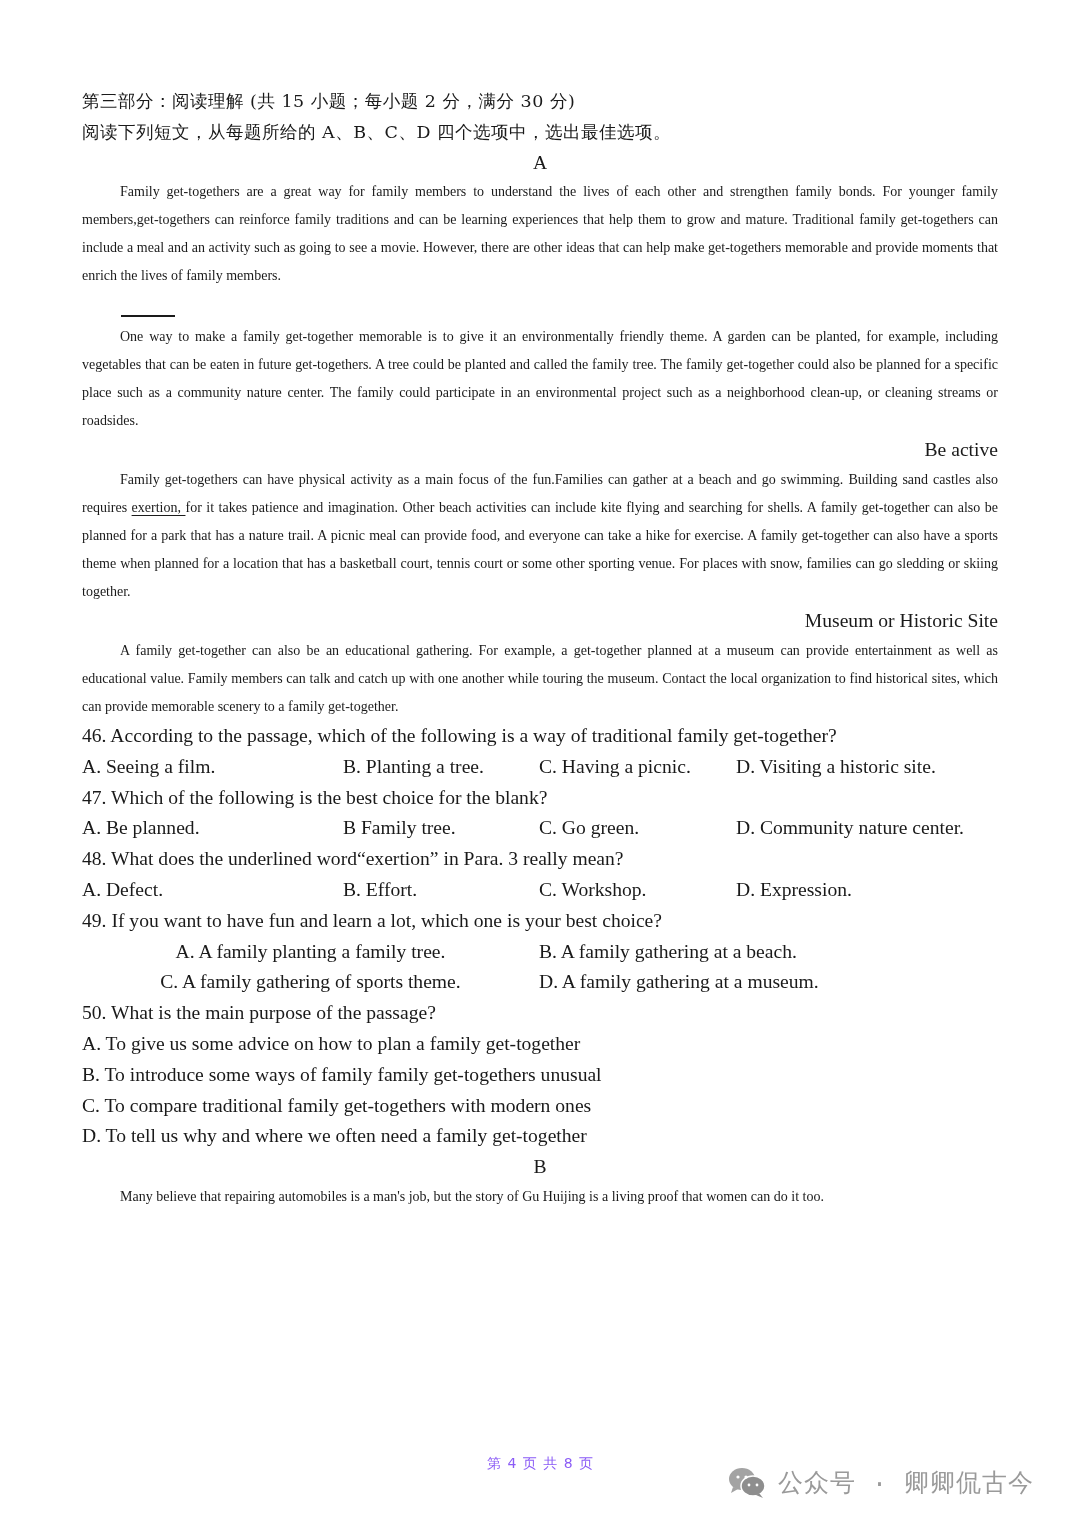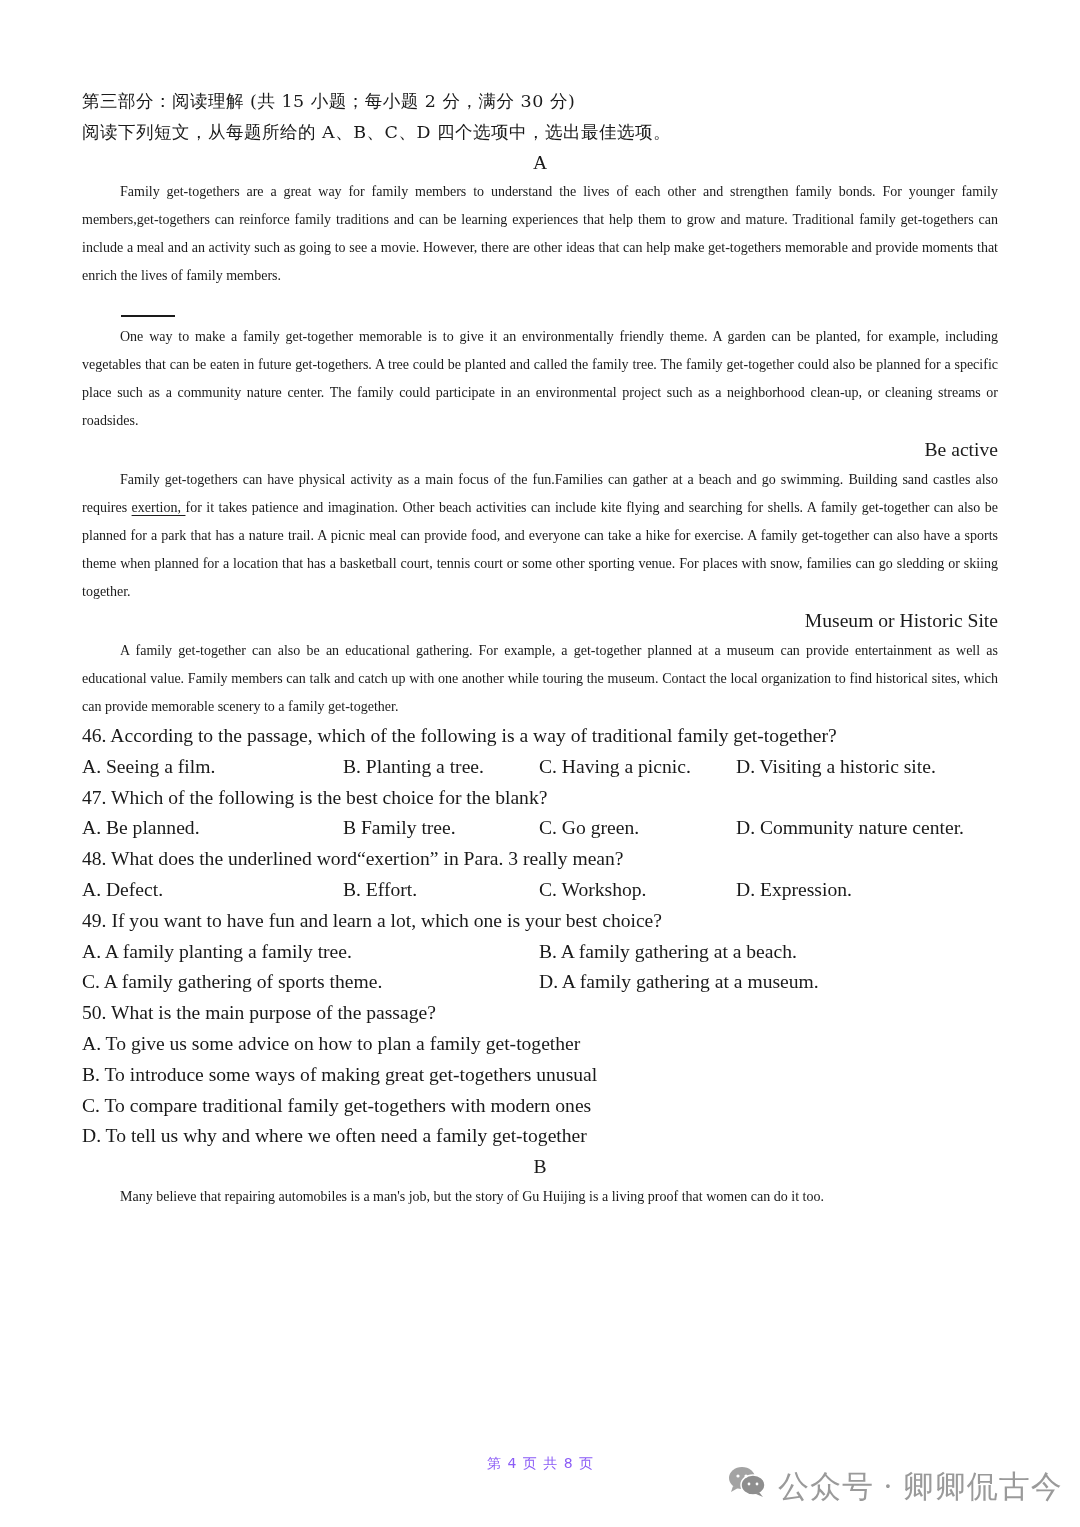--- a/index.html
+++ b/index.html
@@ -9,24 +9,24 @@
     .cn { font-family: "DejaVu Serif", serif; font-size: 17.5px; letter-spacing: 0.5px; }
     .center { text-align: center; }
     .para { font-size: 14px; line-height: 28px; text-align: justify; text-indent: 38px; }
     .heading { font-size: 19.6px; line-height: 30.8px; padding-left: 38px; text-align: right; }
     .blank { display: block; width: 54px; height: 1px; border-bottom: 2px solid #1a1a1a; margin-left: 39px; margin-top: 24px; margin-bottom: 6px; }
     .u { text-decoration: underline; text-underline-offset: 3px; }
     .opts { display: flex; font-size: 19.6px; line-height: 30.8px; height: 30.8px; white-space: nowrap; }
     .o4 span:nth-child(1) { width: 261px; }
     .o4 span:nth-child(2) { width: 196px; }
     .o4 span:nth-child(3) { width: 197px; }
-    .o2 span:nth-child(1) { width: 457px; }
+    .o2 span:nth-child(1) { width: 457px; text-align: center; }
     .opts span { display: inline-block; }
     .footer-page { position: absolute; left: 487px; top: 1455px; font-family: "DejaVu Sans", sans-serif; font-size: 14px; color: #8b5cf6; letter-spacing: 1px; }
-    .watermark { position: absolute; left: 728px; top: 1466px; display: flex; align-items: flex-start; color: #9a9a9a; font-family: Liberation Serif, serif; font-size: 31px; letter-spacing: 1px; }
+    .watermark { position: absolute; left: 728px; top: 1466px; display: flex; align-items: center; color: #9a9a9a; font-family: Liberation Mono, monospace; font-size: 25px; letter-spacing: 1px; }
     .wm-icon { width: 38px; height: 32px; margin-right: 12px; position: relative; }
   </style>
 </head>
 <body>
 
 <div class="page">
   <div class="line cn">第三部分：阅读理解 (共 15 小题；每小题 2 分，满分 30 分)</div>
   <div class="line cn">阅读下列短文，从每题所给的 A、B、C、D 四个选项中，选出最佳选项。</div>
   <div class="line center">A</div>
 
@@ -69,21 +69,21 @@
     <span>A. A family planting a family tree.</span>
     <span>B. A family gathering at a beach.</span>
   </div>
   <div class="opts o2">
     <span>C. A family gathering of sports theme.</span>
     <span>D. A family gathering at a museum.</span>
   </div>
 
   <div class="line">50. What is the main purpose of the passage?</div>
   <div class="line">A. To give us some advice on how to plan a family get-together</div>
-  <div class="line">B. To introduce some ways of making great get-togethers unusual</div>
+  <div class="line">B. To introduce some ways of family family get-togethers unusual</div>
   <div class="line">C. To compare traditional family get-togethers with modern ones</div>
   <div class="line">D. To tell us why and where we often need a family get-together</div>
 
   <div class="line center">B</div>
   <div class="para">Many believe that repairing automobiles is a man's job, but the story of Gu Huijing is a living proof that women can do it too.</div>
 </div>
 
 <div class="footer-page">第 4 页 共 8 页</div>
 
 <div class="watermark">

